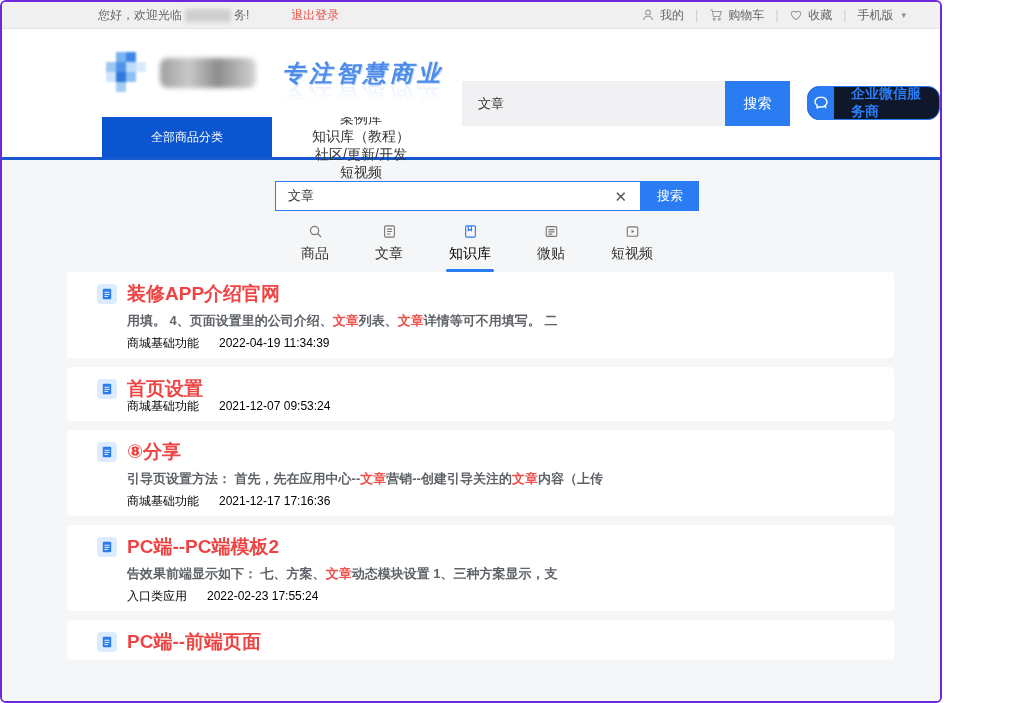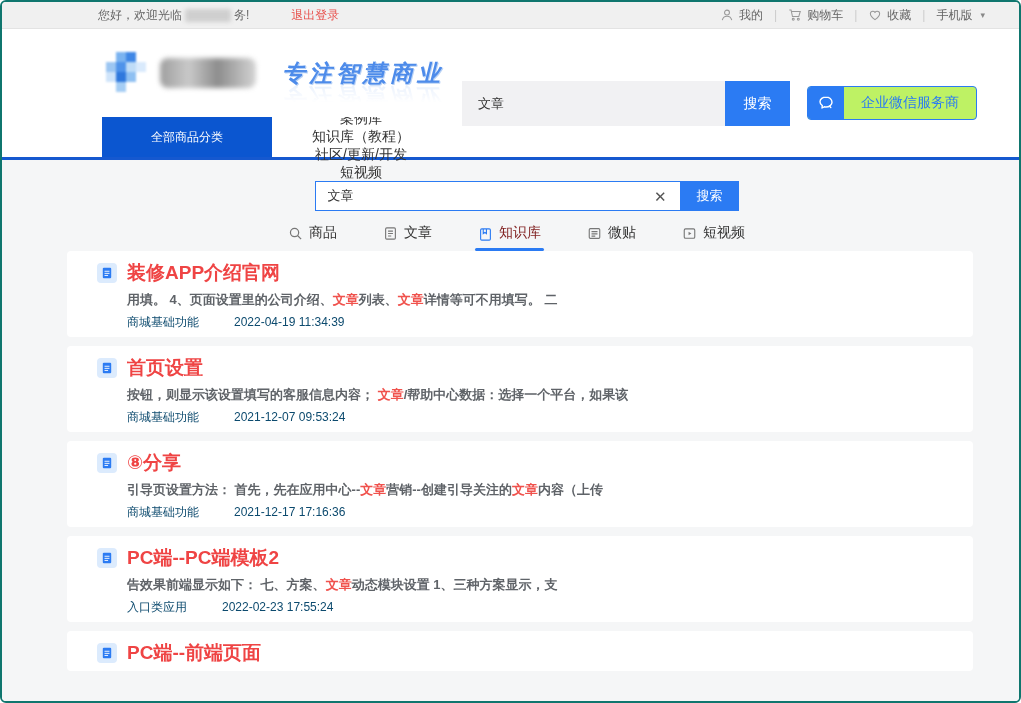--- a/index.html
+++ b/index.html
@@ -1,18 +1,18 @@
 <!DOCTYPE html>
 <html><head>
 <meta charset="utf-8">
 <style>
   * { margin:0; padding:0; box-sizing:border-box; }
   html,body { width:1021px; height:703px; }
   body { font-family:"Liberation Sans","DejaVu Sans",sans-serif; background:#fff; }
-  .page { width:1021px; height:703px; border:2px solid #0f766e; border-radius:6px;
+  .page { width:942px; height:703px; border:2px solid #6d28d9; border-radius:6px;
           overflow:hidden; background:#fff; position:relative; }
 
   
   .topbar { height:27px; background:#f0f0f0; border-bottom:1px solid #e3e3e3;
             display:flex; align-items:center; justify-content:space-between;
             padding:0 34px 0 96px; font-size:12px; color:#666; }
   .tb-left { display:flex; align-items:center; }
   .blur-chip { width:46px; height:13px; background:#cfcfcf; border-radius:2px;
                filter:blur(2px); margin:0 3px; }
   .logout { color:#e8514d; margin-left:42px; cursor:pointer; }
@@ -36,22 +36,22 @@
             font-size:23px; font-weight:bold; font-style:italic; letter-spacing:4px;
             color:#4d8bea; opacity:.18; white-space:nowrap; pointer-events:none;
             -webkit-mask-image:linear-gradient(to top,rgba(0,0,0,.8),transparent 70%);
             mask-image:linear-gradient(to top,rgba(0,0,0,.8),transparent 70%); }
   .hd-search { position:absolute; left:460px; top:52px; height:45px; display:flex; }
   .hd-input { width:263px; height:45px; background:#f1f1f3; border:none; outline:none;
               padding:0 16px; font-size:13px; color:#333; }
   .hd-btn { width:65px; height:45px; background:#2b7bf3; color:#fff; border:none;
             font-size:14px; cursor:pointer; }
   .wx-btn { position:absolute; left:805px; top:57px; height:34px; display:flex;
-            align-items:stretch; border:1px solid #2b7bf3; border-radius:4px;
-            background:#bef264; overflow:hidden; cursor:pointer; }
+            align-items:stretch; border:1px solid #2b7bf3; border-radius:12px;
+            background:#0f172a; overflow:hidden; cursor:pointer;font-weight:bold; }
   .wx-icon { width:36px; background:#2b7bf3; display:flex; align-items:center; justify-content:center; }
   .wx-icon svg { width:18px; height:18px; }
   .wx-label { display:flex; align-items:center; padding:0 17px; color:#2b7bf3; font-size:14px; }
 
   
   .nav { height:40px; background:#fff; display:flex; align-items:center; }
   .nav-active { margin-left:100px; width:170px; height:40px; background:#0b56d0;
                 color:#fff; font-size:12px; display:flex; align-items:center;
                 justify-content:center; cursor:pointer; }
   .nav-item { margin-left:40px; font-size:14px; color:#333; cursor:pointer; white-space:nowrap; }
@@ -63,42 +63,42 @@
   .search-row { display:flex; justify-content:center; padding-top:21px; position:relative; left:16px; }
   .big-input { width:366px; height:30px; background:#fff; border:1px solid #2b7bf3;
                display:flex; align-items:center; }
   .big-input input { flex:1; border:none; outline:none; padding:0 12px; font-size:13px; color:#333; background:transparent; }
   .clear-x { padding:0 13px; color:#555; font-size:15px; cursor:pointer; line-height:1; }
   .big-btn { width:58px; height:30px; background:#2b7bf3; color:#fff; border:none;
              font-size:13px; cursor:pointer; }
 
   .tabs-row { display:flex; justify-content:center; gap:46px; margin-top:13px; position:relative; left:6px; }
   .tab { display:flex; align-items:center; gap:6px; font-size:14px; color:#333;
-         padding-bottom:9px; position:relative; cursor:pointer; }
+         padding-bottom:9px; position:relative; cursor:pointer;flex-direction:column; }
   .tab svg { width:15px; height:15px; display:block; color:#777; }
-  .tab.active { color:#7f1d1d;align-items:flex-end; }
+  .tab.active { color:#000000; }
   .tab.active svg { color:#2b7bf3; }
   .tab.active::after { content:""; position:absolute; left:-3px; right:-3px; bottom:0;
                        height:3px; border-radius:2px; background:#2b7bf3; }
 
   .results-head { margin:12px 46px 8px 65px; display:flex; align-items:baseline; }
   .rh-title { font-size:14px; color:#333; font-weight:bold; }
   .rh-note { font-size:12px; color:#9a9a9a; margin-left:8px; }
 
   .cards { margin:0 46px 0 65px; }
   .card { background:#fff; border-radius:4px; margin-bottom:9px; padding:12px 30px 8px; cursor:pointer; }
   .title-row { display:flex; align-items:center; gap:10px; height:20px; }
   .doc-badge { width:20px; height:20px; background:#dcebfd; border-radius:4px;
                display:flex; align-items:center; justify-content:center; flex:none; }
   .doc-badge svg { width:14px; height:14px; display:block; }
   .card-title { font-size:19px; color:#ef4444; font-weight:bold; }
   .card-snippet { margin:8px 0 6px 30px; font-size:13px; color:#5f6368; line-height:18px;font-weight:bold; }
   .card-snippet .hl { color:#f0524d; }
-  .card-meta { margin-left:30px; font-size:12px; color:#0c4a6e; line-height:14px;
-               display:flex; gap:35px;text-align:right; }
+  .card-meta { margin-left:30px; font-size:12px; color:#000000; line-height:14px;
+               display:flex; gap:20px;text-align:right; }
 </style>
 </head>
 <body>
 
 <div class="page">
 
   <div class="topbar">
     <div class="tb-left">
       <span>您好，欢迎光临</span>
       <span class="blur-chip"></span>
@@ -272,21 +272,20 @@
   <div class="card">
     <div class="title-row">
       <span class="doc-badge">
         <svg viewBox="0 0 20 20">
           <rect x="4" y="2.5" width="12" height="15" rx="1.5" fill="#2b7bf3"></rect>
           <path d="M7 7.5h6M7 10.5h6M7 13.5h4" stroke="#fff" stroke-width="1.3" stroke-linecap="round"></path>
         </svg>
       </span>
       <span class="card-title">首页设置</span>
     </div>
-    <div class="card-snippet"><span>按钮，则显示该设置填写的客服信息内容； </span><span class="hl">文章</span><span>/帮助中心数据：选择一个平台，如果该</span></div>
     <div class="card-meta">
       <span>商城基础功能</span>
       <span>2021-12-07 09:53:24</span>
     </div>
   </div>
 
   <div class="card">
     <div class="title-row">
       <span class="doc-badge">
         <svg viewBox="0 0 20 20">

